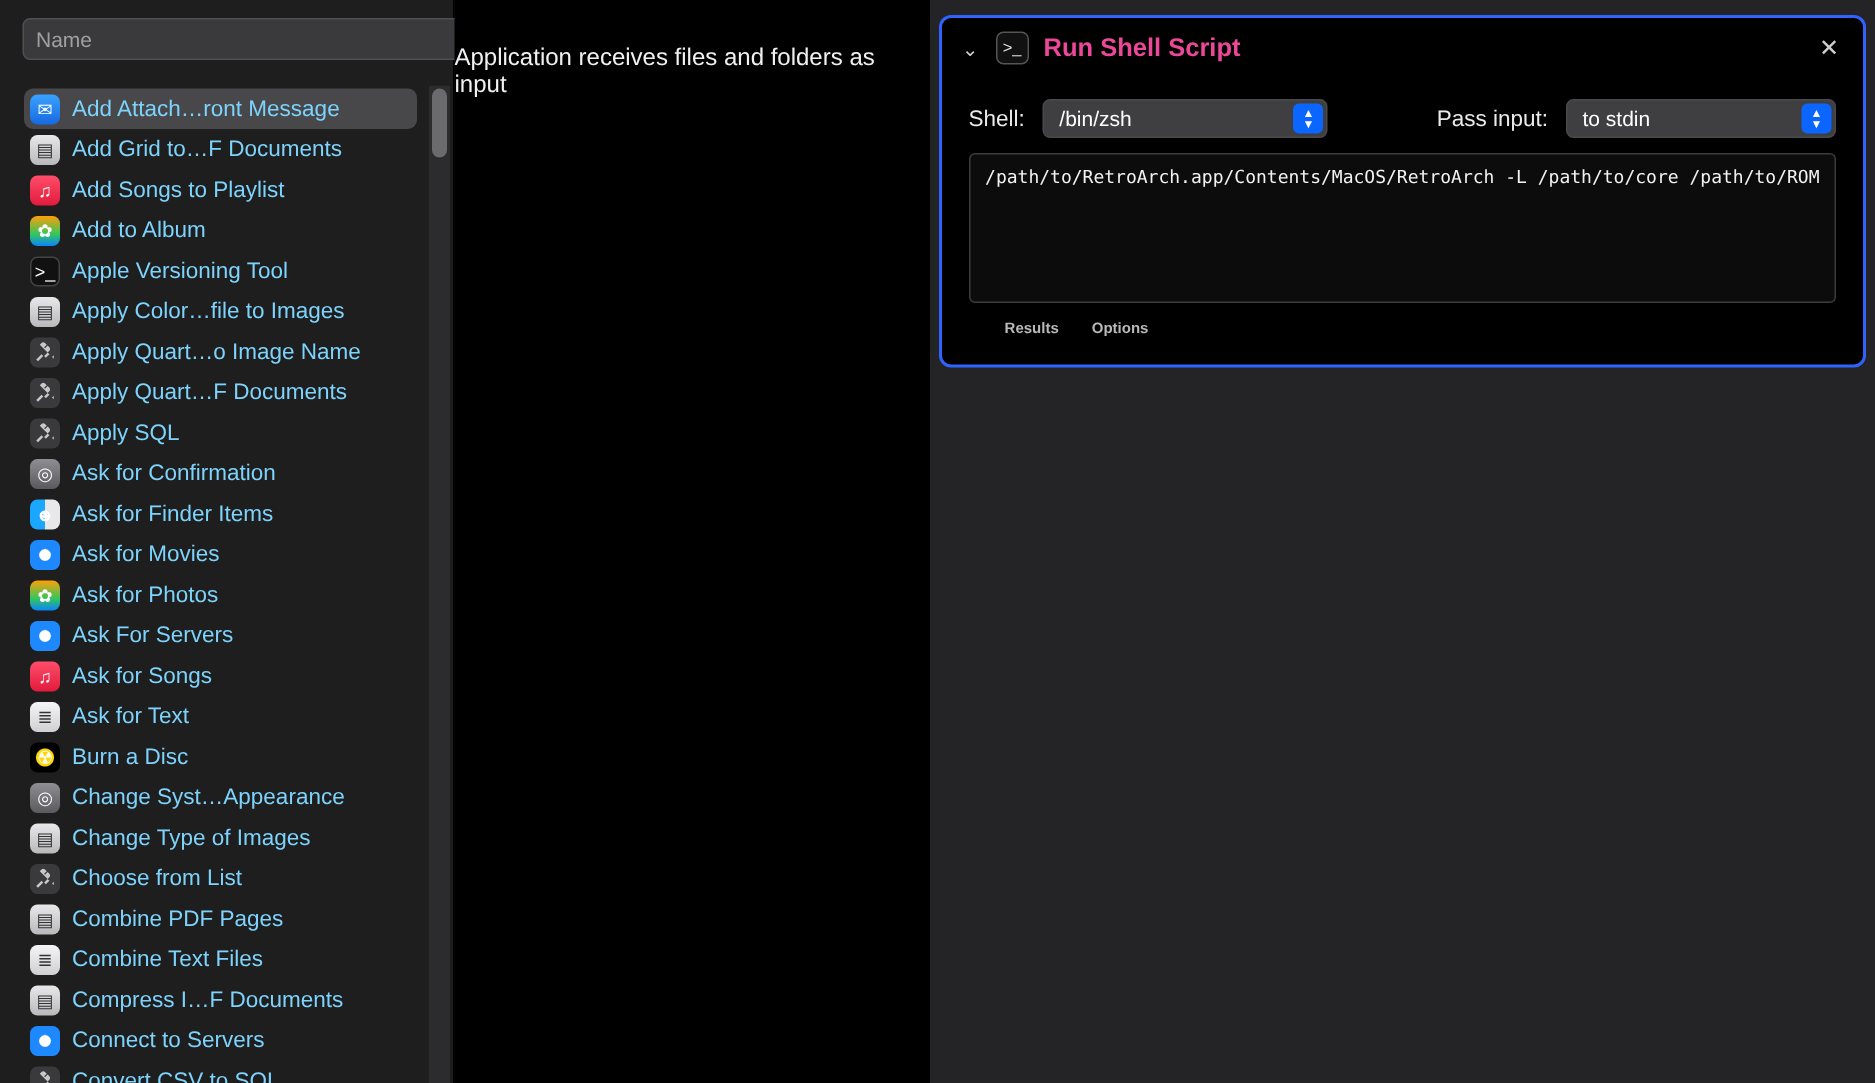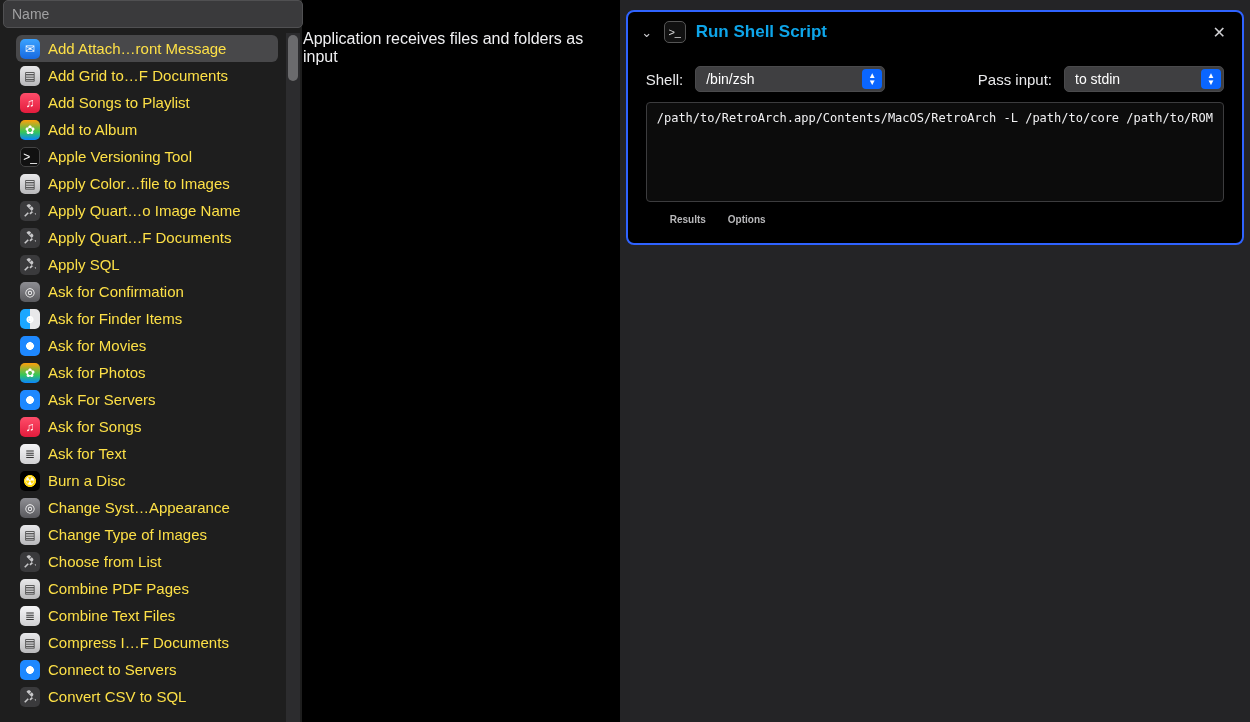--- a/index.html
+++ b/index.html
@@ -16,21 +16,21 @@
   
   .sidebar {
     width: 303px;
     height: 100%;
     background: #1e1e1e;
     display: flex;
     flex-direction: column;
     border-right: 1px solid #000;
   }
   .search-wrap {
-    padding: 0;
+    padding: 12px;
   }
   .search {
     width: 300px;
     height: 28px;
     background: #3a3a3c;
     border: 1px solid #505052;
     border-radius: 5px;
     color: #bcbcbe;
     padding: 0 8px;
     font-size: 14px;
@@ -94,21 +94,21 @@
   .bg-preview { background: linear-gradient(#e8e8ea,#b9b9bb); color:#333; }
   .bg-music { background: linear-gradient(#ff4d6a,#e21b3c); }
   .bg-photos { background: linear-gradient(#ff9f0a,#34c759 60%, #0a84ff); }
   .bg-terminal { background: #111; border:1px solid #444; }
   .bg-tools { background: #3a3a3c; }
   .bg-finder { background: linear-gradient(90deg,#1ba7ff 50%,#e8e8ea 50%); }
   .bg-safari { background: radial-gradient(circle,#fff 25%, #1e88ff 30%); }
   .bg-text { background: linear-gradient(#f5f5f7,#d0d0d2); color:#333;}
   .bg-burn { background: radial-gradient(circle,#ffd60a 40%, #000 45%); }
   .bg-sys { background: linear-gradient(#8e8e93,#5a5a5e); }
-  .lib-item span.label { color: #fde047; }
+  .lib-item span.label { color: #7dd3fc; }
 
   
   .main {
     flex: 1;
     background: #000;
     display: flex;
     height: 100%;
     overflow: hidden;
   }
   .banner {
@@ -148,21 +148,21 @@
     cursor: default;
   }
   .action-icon {
     width: 22px; height: 22px;
     border-radius: 5px;
     background: #111;
     border: 1px solid #555;
     display:inline-flex; align-items:center; justify-content:center;
     font-size: 11px; color:#ddd;
   }
-  .action-title { font-weight: 600; font-size: 17px; color: #0ea5e9; }
+  .action-title { font-weight: 600; font-size: 17px; color: #ec4899; }
   .spacer { flex:1; }
   .close {
     color: #cfcfd2;
     font-size: 16px;
     cursor: pointer;
     padding: 0 4px;
   }
 
   .action-body { padding: 4px 18px 14px 18px; }
   .controls-row {
@@ -191,21 +191,21 @@
     right: 2px;
     top: 2px;
     width: 20px; height: 20px;
     background: #0a66ff;
     border-radius: 4px;
     display:flex; flex-direction:column; align-items:center; justify-content:center;
     font-size: 8px; line-height: 7px;
     color: #fff;
   }
   .shell-select { width: 190px; }
-  .passinput-select { width: 160px; }
+  .passinput-select { width: 180px; }
 
   .code {
     width: 100%;
     min-height: 100px;
     background: #0c0c0c;
     border: 1px solid #3c3c3e;
     border-radius: 4px;
     padding: 8px 10px;
     font-family: ui-monospace, SFMono-Regular, Menlo, Consolas, monospace;
     font-size: 12px;

